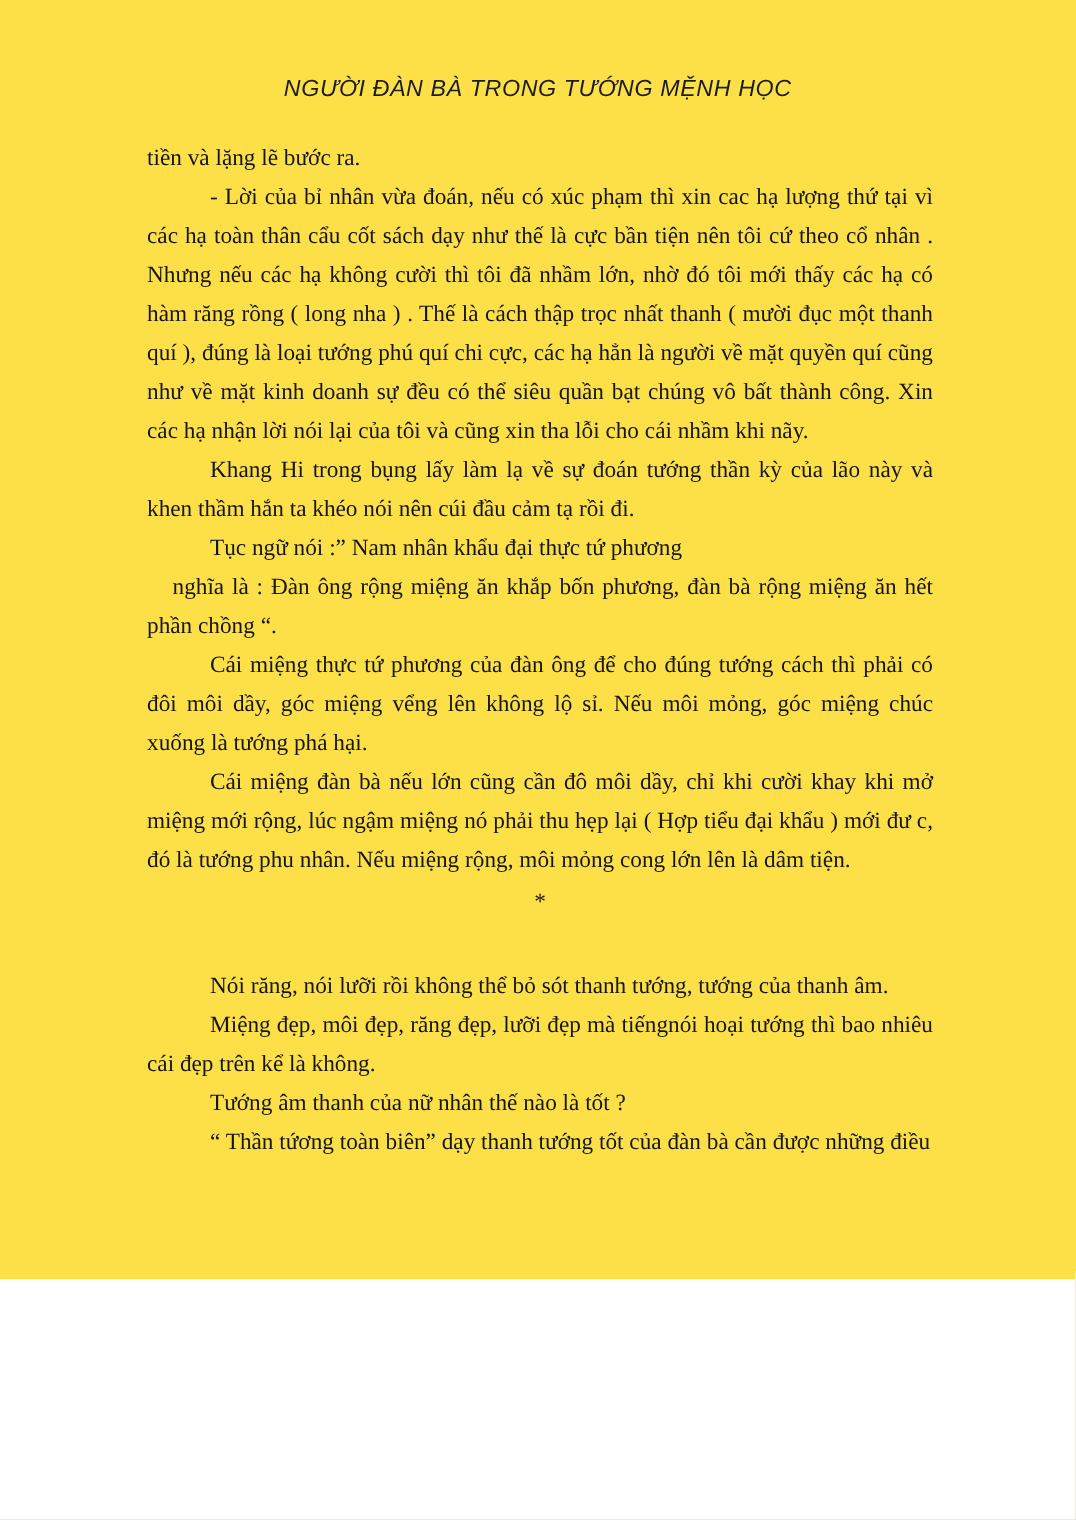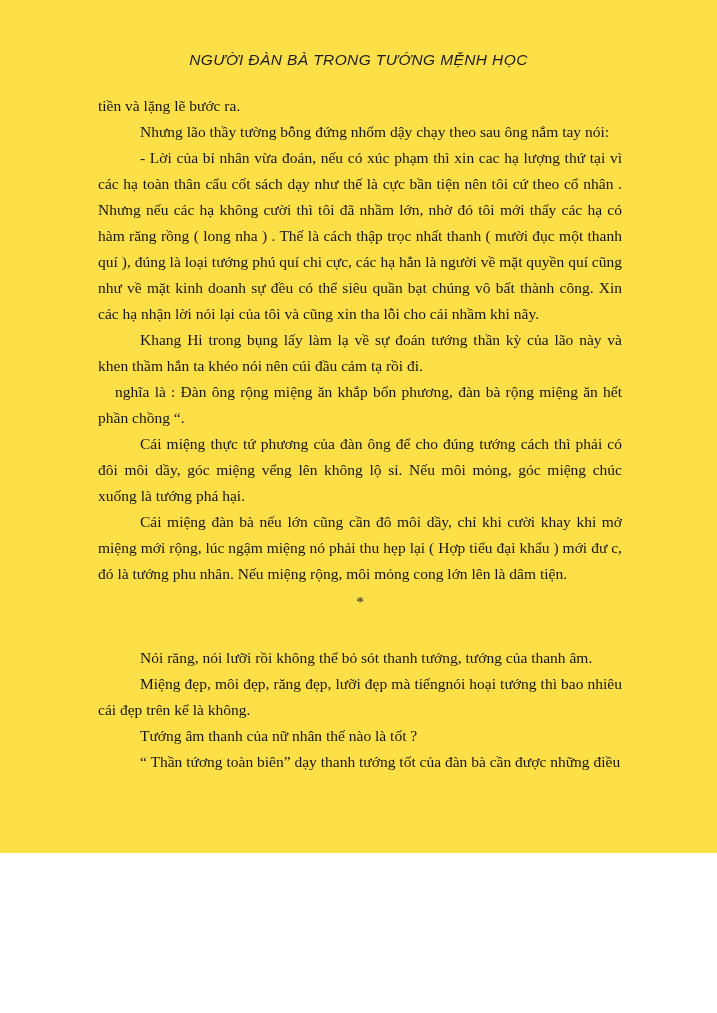--- a/index.html
+++ b/index.html
@@ -67,23 +67,23 @@
 </style>
 </head>
 <body>
 
 <div class="page">
 
   <div class="doc-title">NGƯỜI ĐÀN BÀ TRONG TƯỚNG MỆNH HỌC</div>
 
   <div class="body-text">
     <p>tiền và lặng lẽ bước ra.</p>
-    <p class="indent">Nhưng lão thầy tường bỗng đứng nhổm dậy chạy theo sau ông nắm tay nói:</p>
     <p class="indent">- Lời của bỉ nhân vừa đoán, nếu có xúc phạm thì xin cac hạ lượng thứ tại vì các hạ toàn thân cẩu cốt sách dạy như thế là cực bần tiện nên tôi cứ theo cổ nhân . Nhưng nếu các hạ không cười thì tôi đã nhầm lớn, nhờ đó tôi mới thấy các hạ có hàm răng rồng ( long nha ) . Thế là cách thập trọc nhất thanh ( mười đục một thanh quí ), đúng là loại tướng phú quí chi cực, các hạ hẳn là người về mặt quyền quí cũng như về mặt kinh doanh sự đều có thể siêu quần bạt chúng vô bất thành công. Xin các hạ nhận lời nói lại của tôi và cũng xin tha lỗi cho cái nhầm khi nãy.</p>
     <p class="indent">Khang Hi trong bụng lấy làm lạ về sự đoán tướng thần kỳ của lão này và khen thầm hắn ta khéo nói nên cúi đầu cảm tạ rồi đi.</p>
+    <p class="indent">Tục ngữ nói :” Nam nhân khẩu đại thực tứ phương</p>
     <p class="small-indent">nghĩa là : Đàn ông rộng miệng ăn khắp bốn phương, đàn bà rộng miệng ăn hết phần chồng “.</p>
     <p class="indent">Cái miệng thực tứ phương của đàn ông để cho đúng tướng cách thì phải có đôi môi dầy, góc miệng vểng lên không lộ sỉ. Nếu môi mỏng, góc miệng chúc xuống là tướng phá hại.</p>
     <p class="indent"><span>Cái miệng đàn bà nếu lớn cũng cần đô môi dầy, chỉ khi cười khay khi mở miệng mới rộng, lúc ngậm miệng nó phải thu hẹp lại ( </span><span class="ital">Hợp tiểu đại khẩu</span><span> ) mới đư  c, đó là tướng phu nhân. Nếu miệng rộng, môi mỏng cong lớn lên là dâm tiện.</span></p>
     <p class="sep">*</p>
     <p class="indent">Nói răng, nói lưỡi rồi không thể bỏ sót thanh tướng, tướng của thanh âm.</p>
     <p class="indent">Miệng đẹp, môi đẹp, răng đẹp, lưỡi đẹp mà tiếngnói hoại tướng thì bao nhiêu cái đẹp trên kể là không.</p>
     <p class="indent">Tướng âm thanh của nữ nhân thế nào là tốt ?</p>
     <p class="indent">“ Thần tứơng toàn biên” dạy thanh tướng tốt của đàn bà cần được những điều</p>
   </div>
 

